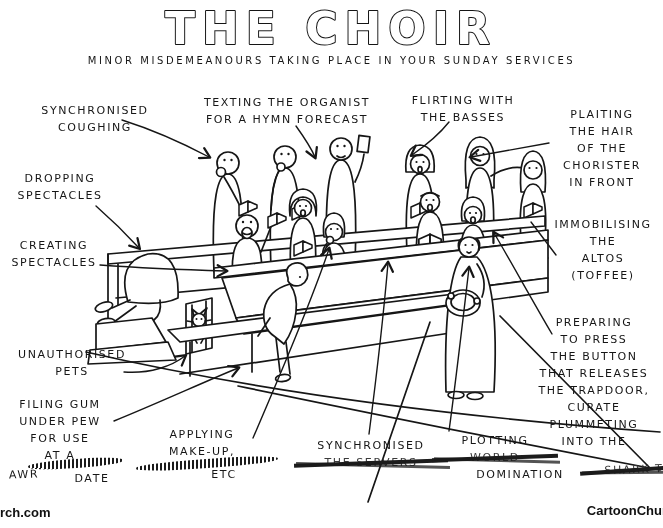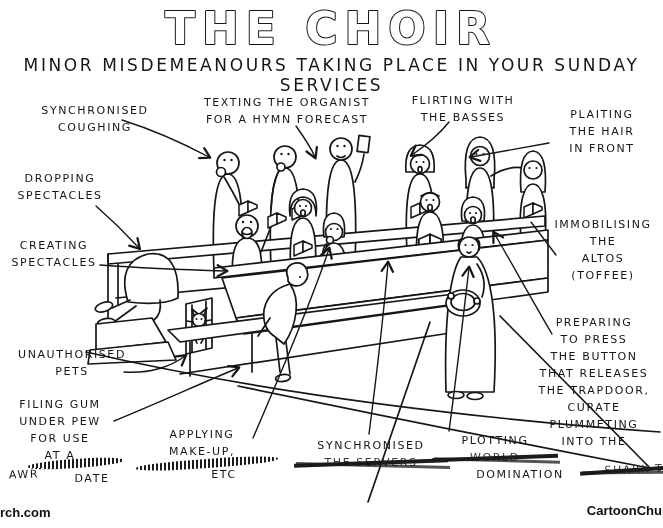--- a/index.html
+++ b/index.html
@@ -3,21 +3,21 @@
 <meta charset="utf-8">
 <style>
   html,body{margin:0;padding:0;background:#888;}
   .canvas{position:relative;width:663px;height:528px;background:#ffffff;overflow:hidden;
           font-family:"DejaVu Sans",sans-serif;color:#161616;}
   svg.scene{position:absolute;left:0;top:0;}
   .lbl{position:absolute;text-align:center;font-size:11px;letter-spacing:1.6px;
        line-height:17px;color:#161616;}
   .lbl span{display:block;white-space:nowrap;}
   .subtitle{position:absolute;top:55px;left:0;right:0;text-align:center;
-            font-size:17px;letter-spacing:2.6px;color:#161616;}
+            font-size:10px;letter-spacing:2.6px;color:#161616;}
   .struck{position:relative;display:inline-block;color:#3a3a3a;}
   .struck::before{content:"";position:absolute;left:-4px;right:-4px;top:42%;height:4px;
                   background:#1c1c1c;transform:rotate(-2deg);}
   .struck::after{content:"";position:absolute;left:-2px;right:-6px;top:60%;height:3px;
                  background:rgba(25,25,25,.75);transform:rotate(1.5deg);}
   .blob{position:absolute;background:repeating-linear-gradient(97deg,#1b1b1b 0 2px,rgba(0,0,0,0) 2px 4px);
         border-radius:45%;transform:rotate(-4deg);}
   .wm{position:absolute;font-family:"Liberation Sans",sans-serif;font-weight:bold;
       font-size:13px;color:#101010;white-space:nowrap;}
   .rot-l{transform:rotate(-2deg);}
@@ -275,20 +275,22 @@
   </div>
 
   <div class="lbl" style="left:408px;top:92px;width:110px">
     <span>FLIRTING WITH</span>
     <span>THE BASSES</span>
   </div>
 
   <div class="lbl" style="left:546px;top:106px;width:112px">
     <span>PLAITING</span>
     <span>THE HAIR</span>
+    <span>OF THE</span>
+    <span>CHORISTER</span>
     <span>IN FRONT</span>
   </div>
 
   <div class="lbl" style="left:546px;top:216px;width:114px">
     <span>IMMOBILISING</span>
     <span>THE</span>
     <span>ALTOS</span>
     <span>(TOFFEE)</span>
   </div>
 

